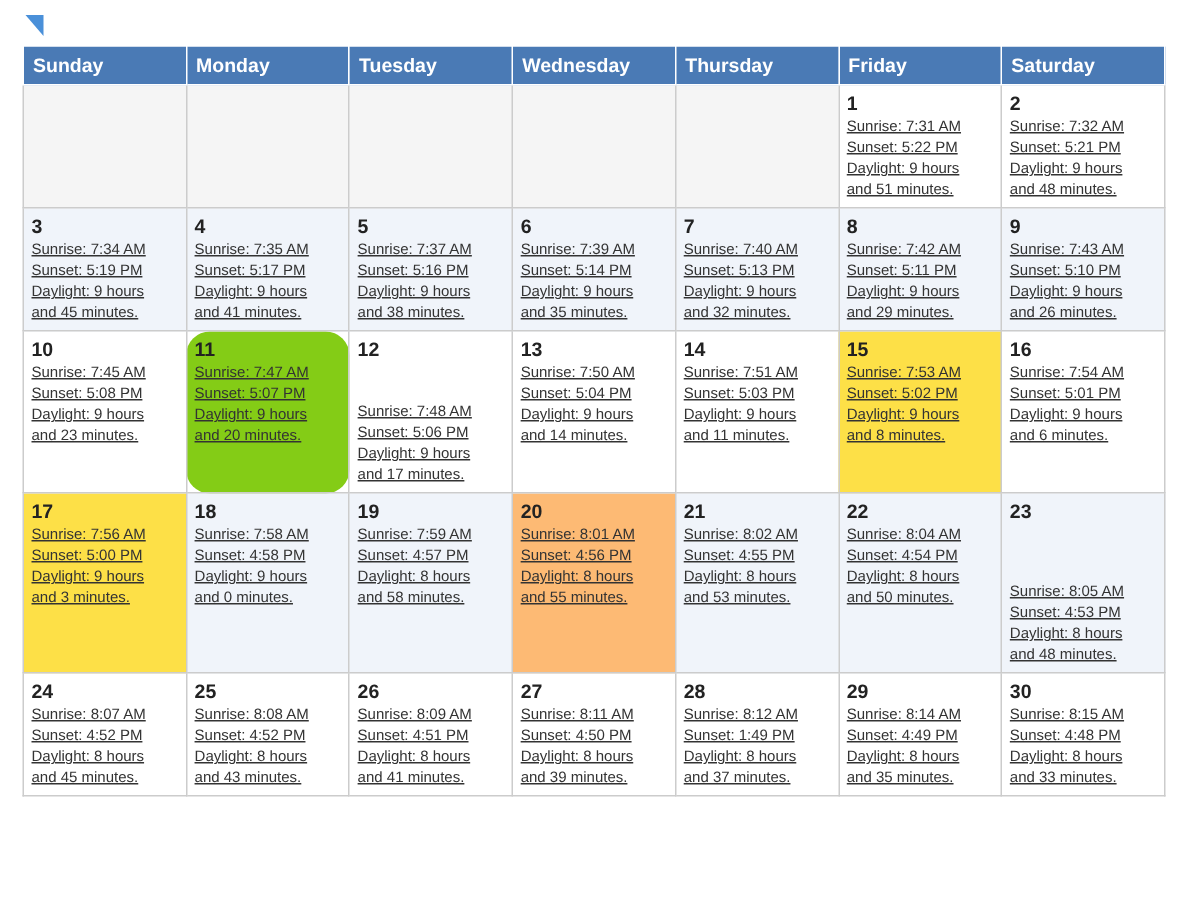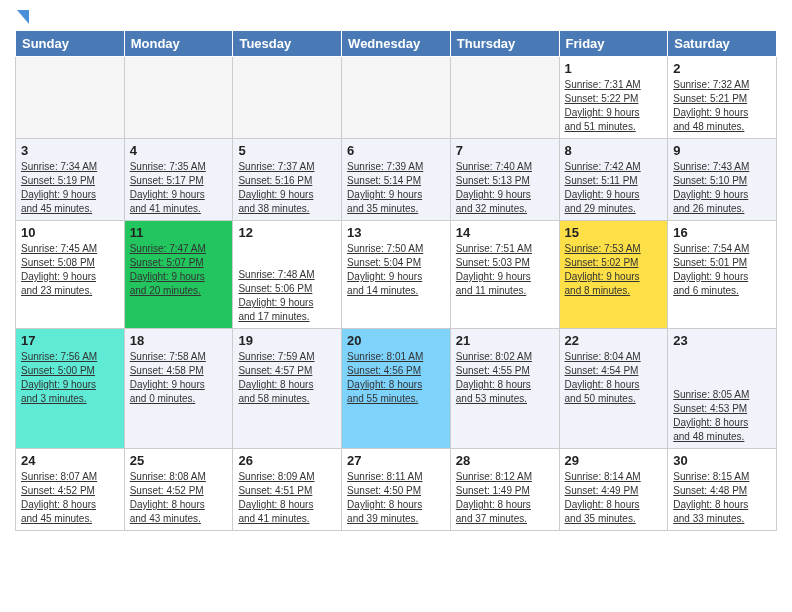--- a/index.html
+++ b/index.html
@@ -128,21 +128,21 @@
           </td>
         </tr>
         <tr>
           <td style="background: rgb(255, 255, 255);">
             <div class="day-num">10</div>
             <div class="day-info" style="white-space: pre-line;">Sunrise: 7:45 AM
 Sunset: 5:08 PM
 Daylight: 9 hours
 and 23 minutes.</div>
           </td>
-          <td style="background: #22c55e;">
+          <td style="background: #84cc16; border-radius: 16px;">
             <div class="day-num">11</div>
             <div class="day-info" style="white-space: pre-line;">Sunrise: 7:47 AM
 Sunset: 5:07 PM
 Daylight: 9 hours
 and 20 minutes.</div>
           </td>
           <td style="background: rgb(255, 255, 255);">
             <div class="day-num">12</div>
             <div class="day-info" style="white-space: pre-line; margin-top: 28px;">Sunrise: 7:48 AM
 Sunset: 5:06 PM
@@ -172,42 +172,42 @@
           </td>
           <td style="background: rgb(255, 255, 255);">
             <div class="day-num">16</div>
             <div class="day-info" style="white-space: pre-line;">Sunrise: 7:54 AM
 Sunset: 5:01 PM
 Daylight: 9 hours
 and 6 minutes.</div>
           </td>
         </tr>
         <tr>
-          <td style="background: #5eead4;">
+          <td style="background: #fde047;">
             <div class="day-num">17</div>
             <div class="day-info" style="white-space: pre-line;">Sunrise: 7:56 AM
 Sunset: 5:00 PM
 Daylight: 9 hours
 and 3 minutes.</div>
           </td>
           <td style="background: rgb(240, 244, 250);">
             <div class="day-num">18</div>
             <div class="day-info" style="white-space: pre-line;">Sunrise: 7:58 AM
 Sunset: 4:58 PM
 Daylight: 9 hours
 and 0 minutes.</div>
           </td>
           <td style="background: rgb(240, 244, 250);">
             <div class="day-num">19</div>
             <div class="day-info" style="white-space: pre-line;">Sunrise: 7:59 AM
 Sunset: 4:57 PM
 Daylight: 8 hours
 and 58 minutes.</div>
           </td>
-          <td style="background: #7dd3fc;">
+          <td style="background: #fdba74;">
             <div class="day-num">20</div>
             <div class="day-info" style="white-space: pre-line;">Sunrise: 8:01 AM
 Sunset: 4:56 PM
 Daylight: 8 hours
 and 55 minutes.</div>
           </td>
           <td style="background: rgb(240, 244, 250); margin-left: 43px;">
             <div class="day-num">21</div>
             <div class="day-info" style="white-space: pre-line;">Sunrise: 8:02 AM
 Sunset: 4:55 PM

